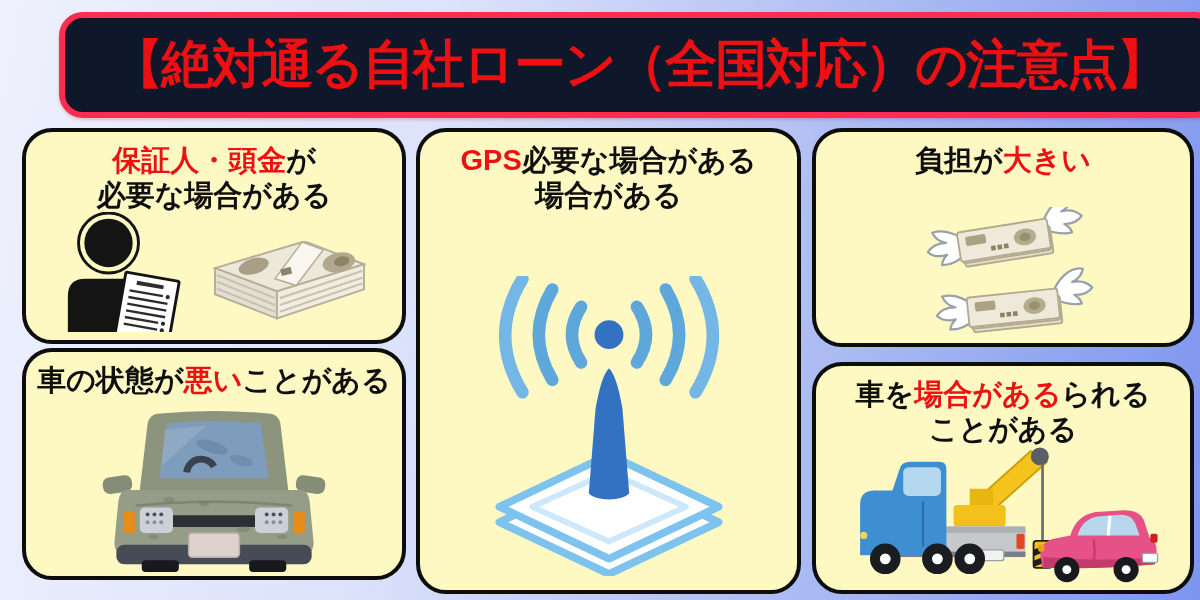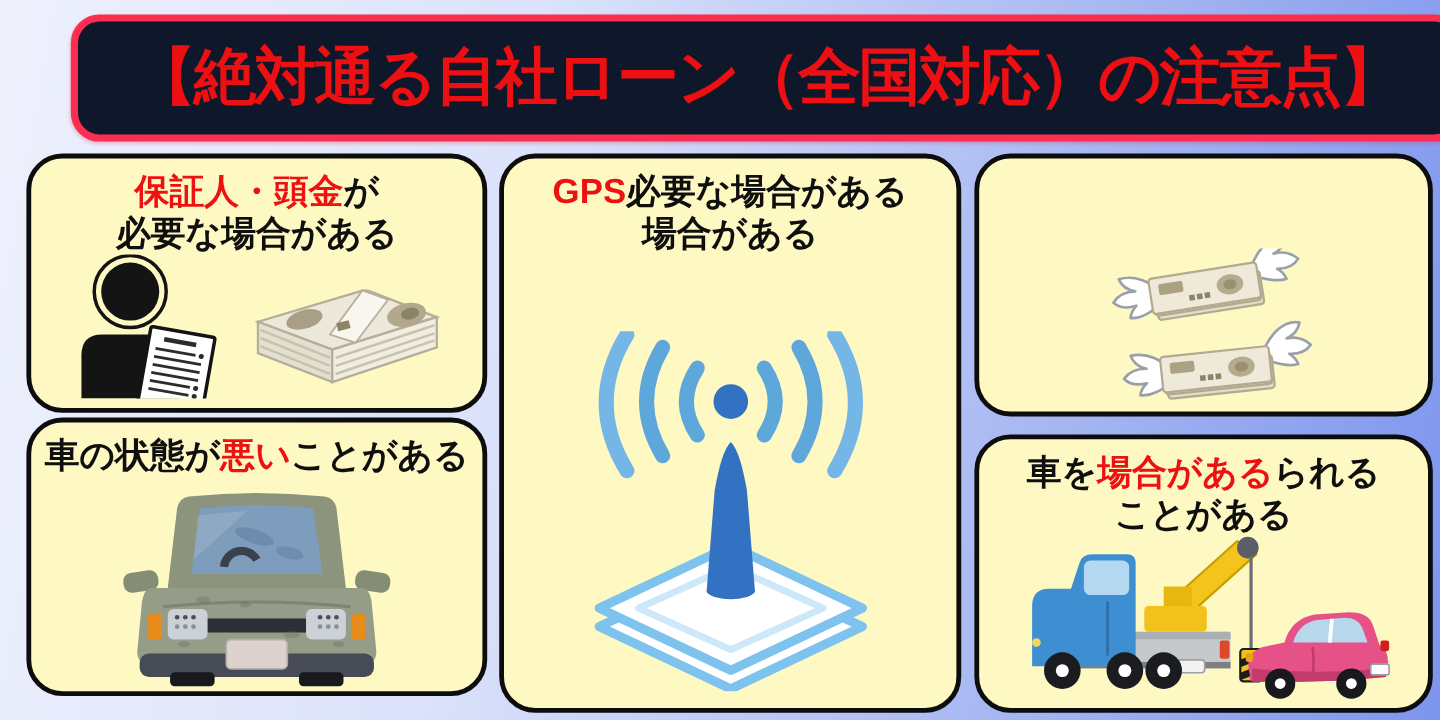--- a/index.html
+++ b/index.html
@@ -154,20 +154,21 @@
       <path d="M160,202 L274,256 L160,310 L46,256 Z" fill="#ffffff" stroke="#7ec2ee" stroke-width="8"></path>
       <path d="M160,186 L274,240 L160,294 L46,240 Z" fill="#ffffff" stroke="#7ec2ee" stroke-width="8"></path>
       <path d="M160,204 L240,240 L160,276 L80,240 Z" fill="none" stroke="#cde8fa" stroke-width="6"></path>
     </g>
     <path d="M160,96 C154,102 150,116 146,138 L139,226 A22,9 0 0 0 181,226 L174,138 C170,116 166,102 160,96 Z" fill="#3372c2"></path>
   </svg>
 </section>
 
 <section class="panel p-payment">
   <h2 class="heading">
+    <span class="ln"><span>負担が</span><span class="red">大きい</span></span>
   </h2>
   <svg class="illus" width="280" height="128" viewBox="0 0 300 138">
     <defs>
       <g id="winged-bill">
         <path d="M10,40 C2,28 -12,20 -26,22 C-24,29 -19,33 -13,35 C-21,34 -29,36 -34,42 C-29,48 -21,49 -14,48 C-18,51 -20,54 -21,58 C-12,60 0,56 8,48 Z" fill="#ffffff" stroke="#98a0aa" stroke-width="2.4" stroke-linejoin="round"></path>
         <path d="M92,32 C100,16 114,4 128,8 C126,15 121,19 115,21 C123,20 131,23 136,29 C131,35 123,36 116,35 C120,38 122,41 123,45 C114,47 102,42 90,36 Z" fill="#ffffff" stroke="#98a0aa" stroke-width="2.4" stroke-linejoin="round"></path>
         <rect x="4" y="34" width="96" height="30" rx="3" fill="#e2dcc9" stroke="#b2a98f" stroke-width="2"></rect>
         <rect x="2" y="30" width="96" height="30" rx="3" fill="#e8e2d2" stroke="#b2a98f" stroke-width="2"></rect>
         <rect x="0" y="26" width="98" height="32" rx="3" fill="#efe9da" stroke="#b2a98f" stroke-width="2"></rect>
         <ellipse cx="72" cy="42" rx="12" ry="9" fill="#b5ab8d"></ellipse>

